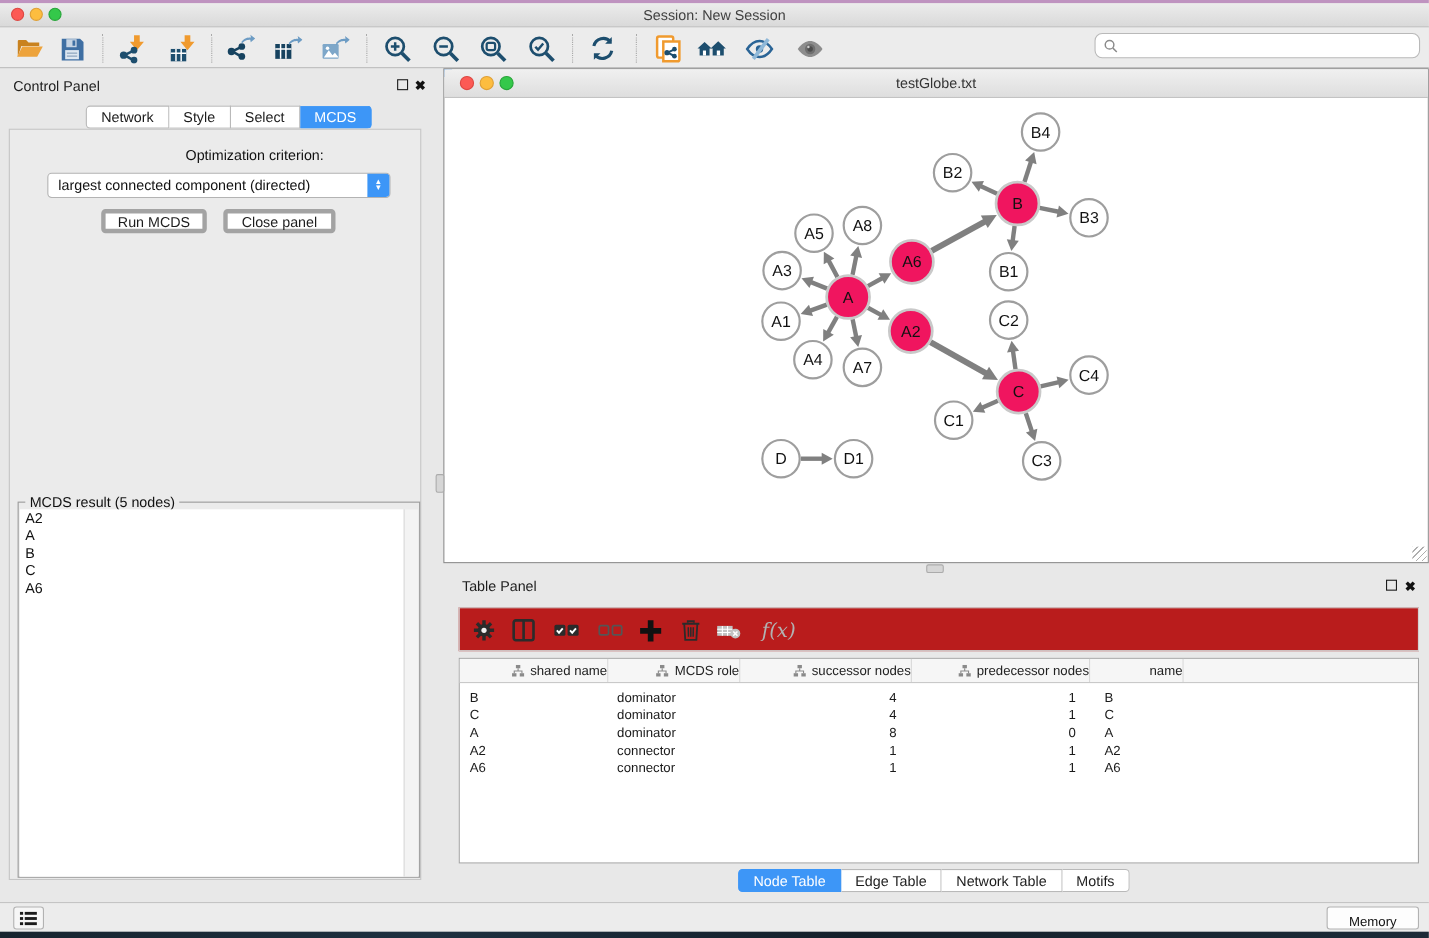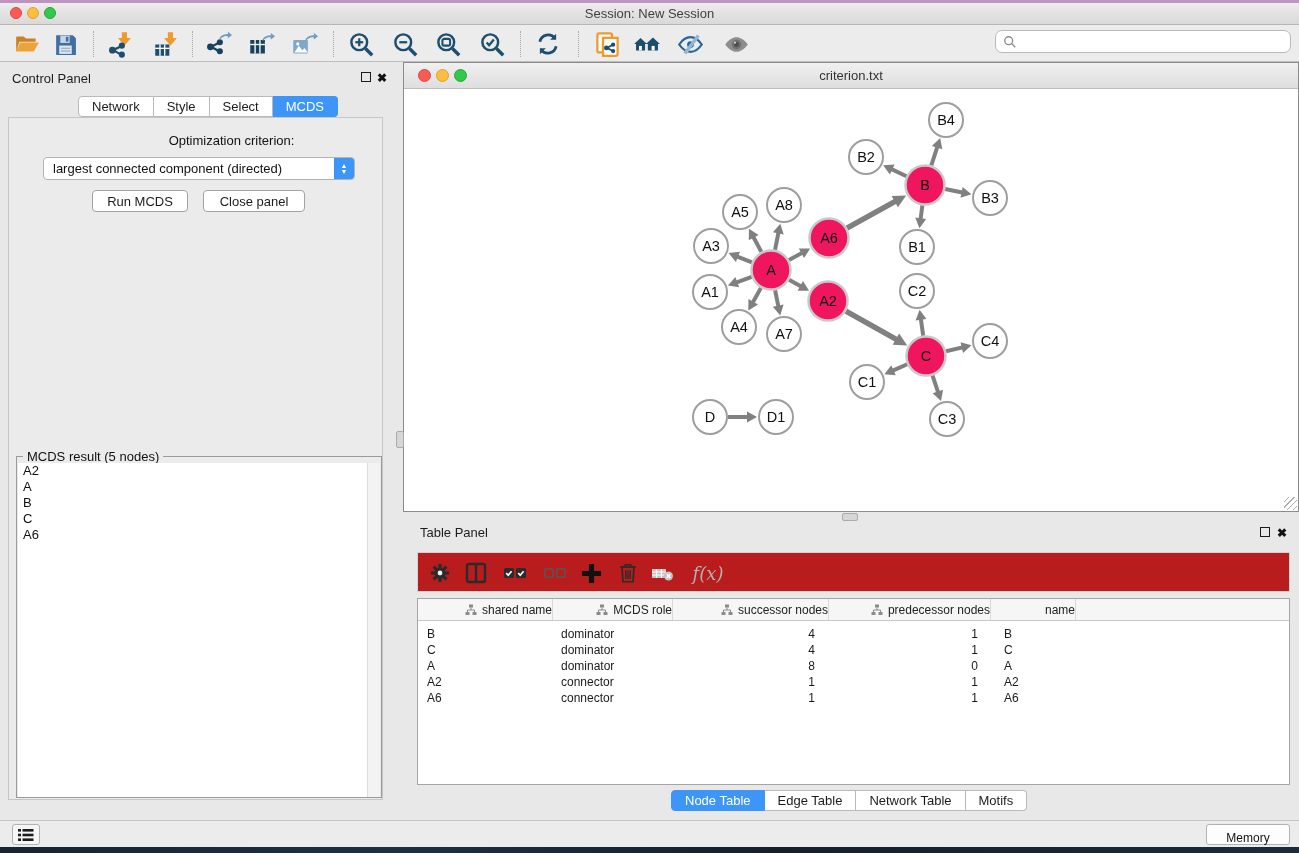--- a/index.html
+++ b/index.html
@@ -29,21 +29,21 @@
   .cp-tabs { left:78px; top:96px; height:21px; display:flex; }
   .tab-btn { height:21px; border:1px solid #b9b9b9; border-left:none; background:#fff; font-size:13px; color:#1c1c1c; display:flex; align-items:center; justify-content:center; padding:0 13px; }
   .tab-btn:first-child { border-left:1px solid #b9b9b9; border-radius:4px 0 0 4px; }
   .tab-btn:last-child { border-radius:0 4px 4px 0; }
   .tab-btn.active { background:#3d96f7; border-color:#3d96f7; color:#fff; }
   .cp-body { left:8px; top:117px; width:375px; height:683px; background:#ebebeb; border:1px solid #c6c6c6; }
   .opt-label { left:0; top:133px; width:391px; text-align:center; font-size:13px; color:#111;margin-left:36px; }
   .combo { left:43px; top:157px; width:312px; height:23px; background:#fff; border:1px solid #b3b3b3; border-radius:4px; display:flex; align-items:center; }
   .combo-text { flex:1; font-size:13px; color:#111; padding-left:9px; white-space:nowrap; overflow:hidden; }
   .combo-spin { width:20px; height:21px; background:#3d96f7; border-radius:0 3px 3px 0; display:flex; flex-direction:column; align-items:center; justify-content:center; color:#fff; font-size:7px; line-height:6px; }
-  .btn { position:absolute; height:22px; background:#fff; border:1px solid #a3a3a3; border-radius:4px; font-size:13px; color:#1c1c1c; display:flex; align-items:center; justify-content:center; }
+  .btn { position:absolute; height:22px; background:#fff; border:4px solid #a3a3a3; border-radius:4px; font-size:13px; color:#1c1c1c; display:flex; align-items:center; justify-content:center; }
   .mcds-fieldset { left:16px; top:456px; width:366px; height:342px; border:1px solid #9b9b9b; }
   .mcds-legend { position:absolute; left:6px; top:-8px; background:#ebebeb; padding:0 4px; font-size:13px; color:#111; }
   .mcds-list { position:absolute; left:1px; top:6px; width:350px; height:334px; background:#fff; border-right:1px solid #d9d9d9; }
   .mcds-scroll { position:absolute; right:1px; top:6px; width:13px; height:334px; background:#f3f3f3; border-left:1px solid #ddd; }
   .mcds-item { font-size:13px; color:#111; padding-left:5px; height:16px; line-height:16px; }
 
   
   .netwin { left:403px; top:62px; width:896px; height:450px; background:#fff; border:1px solid #8b8b8b; }
   .netwin-title { position:absolute; left:0; top:0; width:100%; height:26px; background:linear-gradient(#f0f0f0,#dedede); border-bottom:1px solid #bdbdbd; }
   .ntl { width:13px; height:13px; border-radius:50%; position:absolute; top:6px; }
@@ -279,21 +279,21 @@
     </div>
   <div class="mcds-scroll"></div>
 </div>
 
 <div class="abs netwin">
   <div class="corner-mark"></div>
   <div class="netwin-title">
     <span class="ntl" style="left:14px; background:#fc5a55; border:1px solid #dd4742"></span>
     <span class="ntl" style="left:32px; background:#fdbd3f; border:1px solid #dfa036"></span>
     <span class="ntl" style="left:50px; background:#34c84a; border:1px solid #28a53a"></span>
-    <div class="netwin-title-text">criterion.txt</div>
+    <div class="netwin-title-text">testGlobe.txt</div>
   </div>
   <svg class="net-canvas" width="894" height="422">
       <line x1="357.336765940662" y1="162.9204007922064" x2="348.72718632205493" y2="146.8121550541672" stroke="#808080" stroke-width="4"></line>
       <polygon points="344.95616815255715,139.75670170478432 354.52056504213004,145.98344339998323 344.81931668672865,151.1685933830426" fill="#808080"></polygon>
       <line x1="371.0203807703328" y1="160.89809614833615" x2="374.704864351269" y2="142.47567824365484" stroke="#808080" stroke-width="4"></line>
       <polygon points="376.2737934323745,134.63103283812748 379.7058257972927,145.51547833829667 368.91943836469255,143.35820085177667" fill="#808080"></polygon>
       <line x1="347.96622783685217" y1="173.38649113474088" x2="332.068870653902" y2="167.0275482615608" stroke="#808080" stroke-width="4"></line>
       <polygon points="324.64105712681993,164.05642285072798 335.9684727556201,162.6637078144001 331.88317531572494,172.87695141413795" fill="#808080"></polygon>
       <line x1="347.7158413388725" y1="187.95494246794763" x2="331.3986479927045" y2="193.8398318714836" stroke="#808080" stroke-width="4"></line>
       <polygon points="323.8731226615328,196.5539557614144 331.41406915117,187.98750223382035 335.14598949982485,198.33509956418146" fill="#808080"></polygon>

